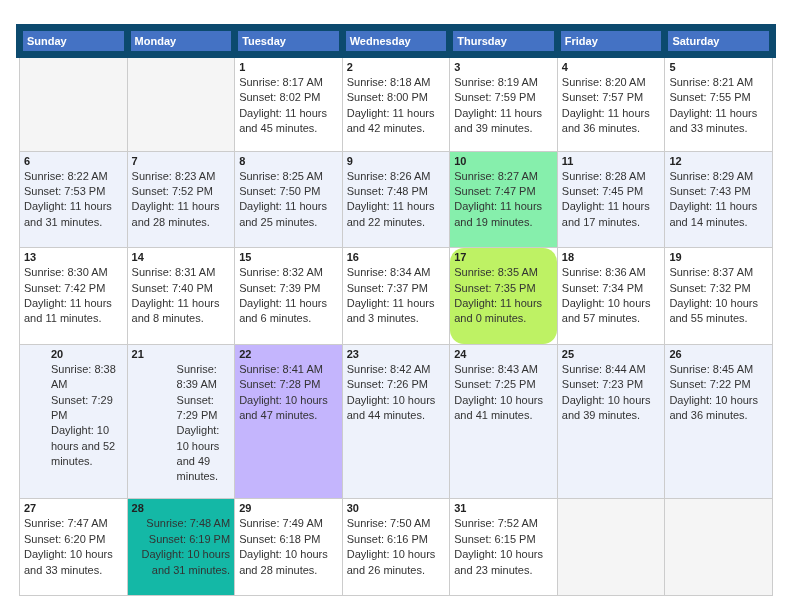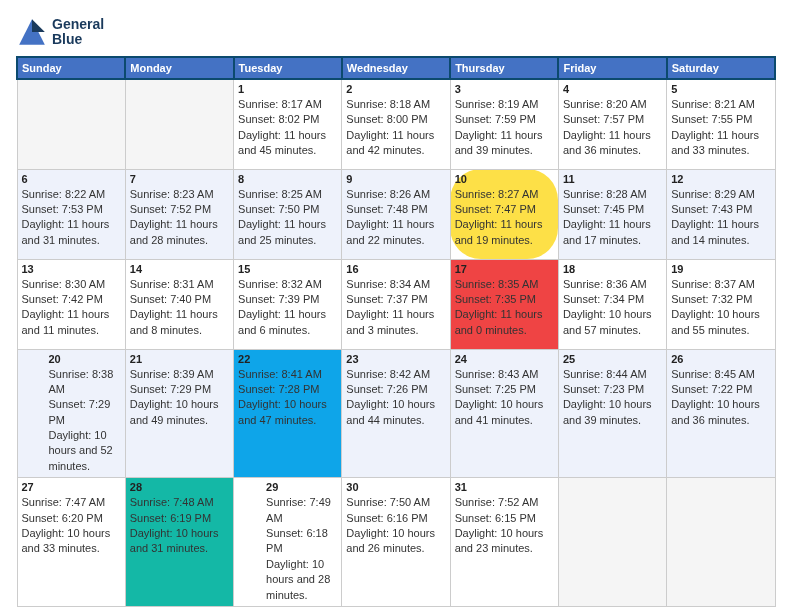--- a/index.html
+++ b/index.html
@@ -59,21 +59,21 @@
       border-collapse: collapse;
       width: 100%;
       table-layout: fixed;
     }
     .calendar th {
       background: #4472c4;
       color: #fff;
       font-size: 11px;
       font-weight: bold;
       padding: 4px 4px;
-      border: 2px solid #0c4a6e;
+      border: 7px solid #0c4a6e;
       text-align: left;
     }
     .calendar td {
       border: 1px solid #ccc;
       vertical-align: top;
       padding: 3px 4px;
       font-size: 9px;
       color: #222;
       height: 90px;
     }
@@ -92,30 +92,20 @@
       line-height: 1.4;
     }
     tr:nth-child(odd) td:not(.empty) { background: #fff; }
     tr:nth-child(even) td:not(.empty) { background: #f0f4ff; }
   </style>
 </head>
 <body>
 
 <div class="page">
   <div class="header">
-    <div class="logo">
-      <svg class="logo-icon" viewBox="0 0 40 40">
-        <polygon points="20,4 36,36 4,36" fill="#4472c4"></polygon>
-        <polygon points="20,4 36,20 20,20" fill="#1a3a5c"></polygon>
-      </svg>
-      <div class="logo-text">
-        <span>General</span>
-        <span>Blue</span>
-      </div>
-    </div>
   </div>
 
   <table class="calendar">
     <thead>
       <tr>
       <th>Sunday</th>
           <th>Monday</th>
           <th>Tuesday</th>
           <th>Wednesday</th>
           <th>Thursday</th>
@@ -176,21 +166,21 @@
             <div class="day-info" style="white-space: pre-line;">Sunrise: 8:25 AM
 Sunset: 7:50 PM
 Daylight: 11 hours and 25 minutes.</div>
           </td>
           <td style="background: rgb(238, 242, 251);">
             <span class="day-number">9</span>
             <div class="day-info" style="white-space: pre-line;">Sunrise: 8:26 AM
 Sunset: 7:48 PM
 Daylight: 11 hours and 22 minutes.</div>
           </td>
-          <td style="background: #fde047; border-radius: 31px;">
+          <td style="background: #86efac;">
             <span class="day-number">10</span>
             <div class="day-info" style="white-space: pre-line;">Sunrise: 8:27 AM
 Sunset: 7:47 PM
 Daylight: 11 hours and 19 minutes.</div>
           </td>
           <td style="background: rgb(238, 242, 251);">
             <span class="day-number">11</span>
             <div class="day-info" style="white-space: pre-line;">Sunrise: 8:28 AM
 Sunset: 7:45 PM
 Daylight: 11 hours and 17 minutes.</div>
@@ -220,21 +210,21 @@
             <div class="day-info" style="white-space: pre-line;">Sunrise: 8:32 AM
 Sunset: 7:39 PM
 Daylight: 11 hours and 6 minutes.</div>
           </td>
           <td style="background: rgb(255, 255, 255);">
             <span class="day-number">16</span>
             <div class="day-info" style="white-space: pre-line;">Sunrise: 8:34 AM
 Sunset: 7:37 PM
 Daylight: 11 hours and 3 minutes.</div>
           </td>
-          <td style="background: #ef4444;">
+          <td style="background: #bef264; border-radius: 14px;">
             <span class="day-number">17</span>
             <div class="day-info" style="white-space: pre-line;">Sunrise: 8:35 AM
 Sunset: 7:35 PM
 Daylight: 11 hours and 0 minutes.</div>
           </td>
           <td style="background: rgb(255, 255, 255);">
             <span class="day-number">18</span>
             <div class="day-info" style="white-space: pre-line;">Sunrise: 8:36 AM
 Sunset: 7:34 PM
 Daylight: 10 hours and 57 minutes.</div>
@@ -248,25 +238,25 @@
         </tr>
         <tr>
           <td style="background: rgb(238, 242, 251); padding-left: 31px;">
             <span class="day-number">20</span>
             <div class="day-info" style="white-space: pre-line;">Sunrise: 8:38 AM
 Sunset: 7:29 PM
 Daylight: 10 hours and 52 minutes.</div>
           </td>
           <td style="background: rgb(238, 242, 251);">
             <span class="day-number">21</span>
-            <div class="day-info" style="white-space: pre-line;">Sunrise: 8:39 AM
+            <div class="day-info" style="white-space: pre-line; margin-left: 45px;">Sunrise: 8:39 AM
 Sunset: 7:29 PM
 Daylight: 10 hours and 49 minutes.</div>
           </td>
-          <td style="background: #0ea5e9; margin-left: 37px;">
+          <td style="background: #c4b5fd; margin-left: 37px;">
             <span class="day-number">22</span>
             <div class="day-info" style="white-space: pre-line;">Sunrise: 8:41 AM
 Sunset: 7:28 PM
 Daylight: 10 hours and 47 minutes.</div>
           </td>
           <td style="background: rgb(238, 242, 251); margin-left: 17px;">
             <span class="day-number">23</span>
             <div class="day-info" style="white-space: pre-line;">Sunrise: 8:42 AM
 Sunset: 7:26 PM
 Daylight: 10 hours and 44 minutes.</div>
@@ -292,25 +282,25 @@
         </tr>
         <tr>
           <td style="background: rgb(255, 255, 255);">
             <span class="day-number">27</span>
             <div class="day-info" style="white-space: pre-line;">Sunrise: 7:47 AM
 Sunset: 6:20 PM
 Daylight: 10 hours and 33 minutes.</div>
           </td>
           <td style="background: #14b8a6; margin-left: 7px;">
             <span class="day-number">28</span>
-            <div class="day-info" style="white-space: pre-line;">Sunrise: 7:48 AM
+            <div class="day-info" style="white-space: pre-line; text-align: right;">Sunrise: 7:48 AM
 Sunset: 6:19 PM
 Daylight: 10 hours and 31 minutes.</div>
           </td>
-          <td style="background: rgb(255, 255, 255); padding-left: 32px;">
+          <td style="background: rgb(255, 255, 255);">
             <span class="day-number">29</span>
             <div class="day-info" style="white-space: pre-line;">Sunrise: 7:49 AM
 Sunset: 6:18 PM
 Daylight: 10 hours and 28 minutes.</div>
           </td>
           <td style="background: rgb(255, 255, 255);">
             <span class="day-number">30</span>
             <div class="day-info" style="white-space: pre-line;">Sunrise: 7:50 AM
 Sunset: 6:16 PM
 Daylight: 10 hours and 26 minutes.</div>

